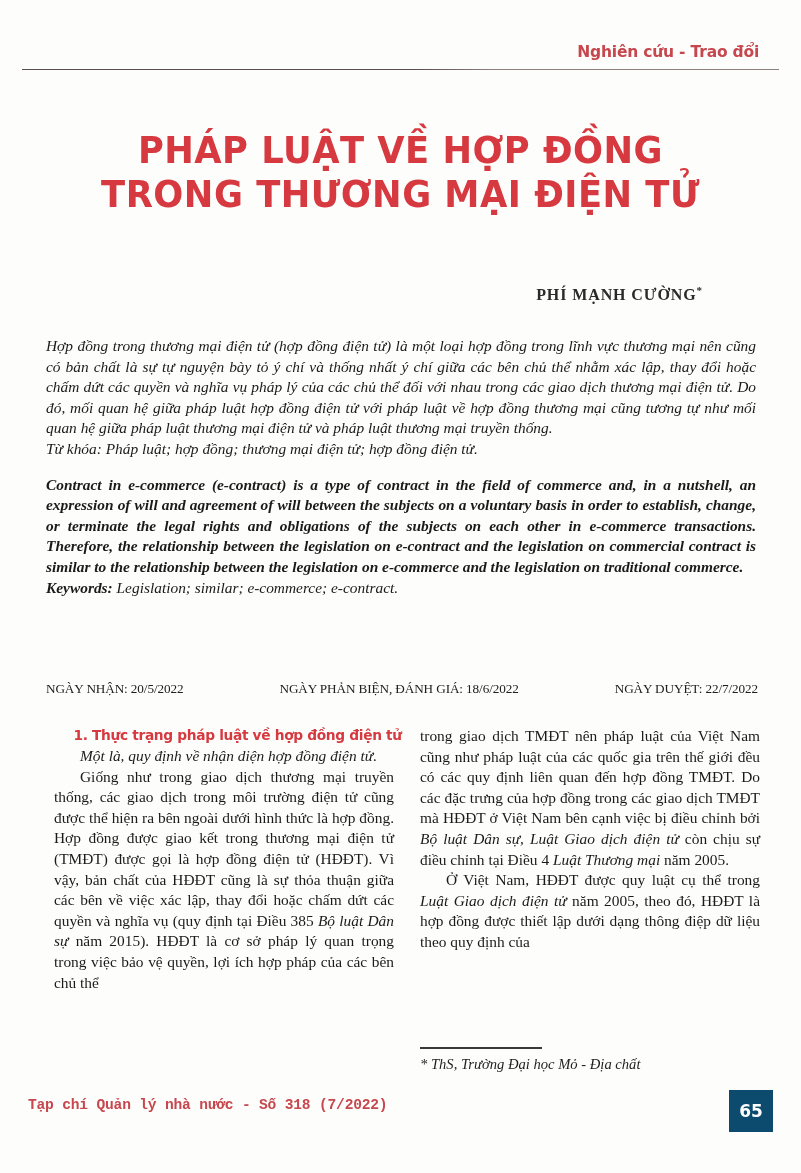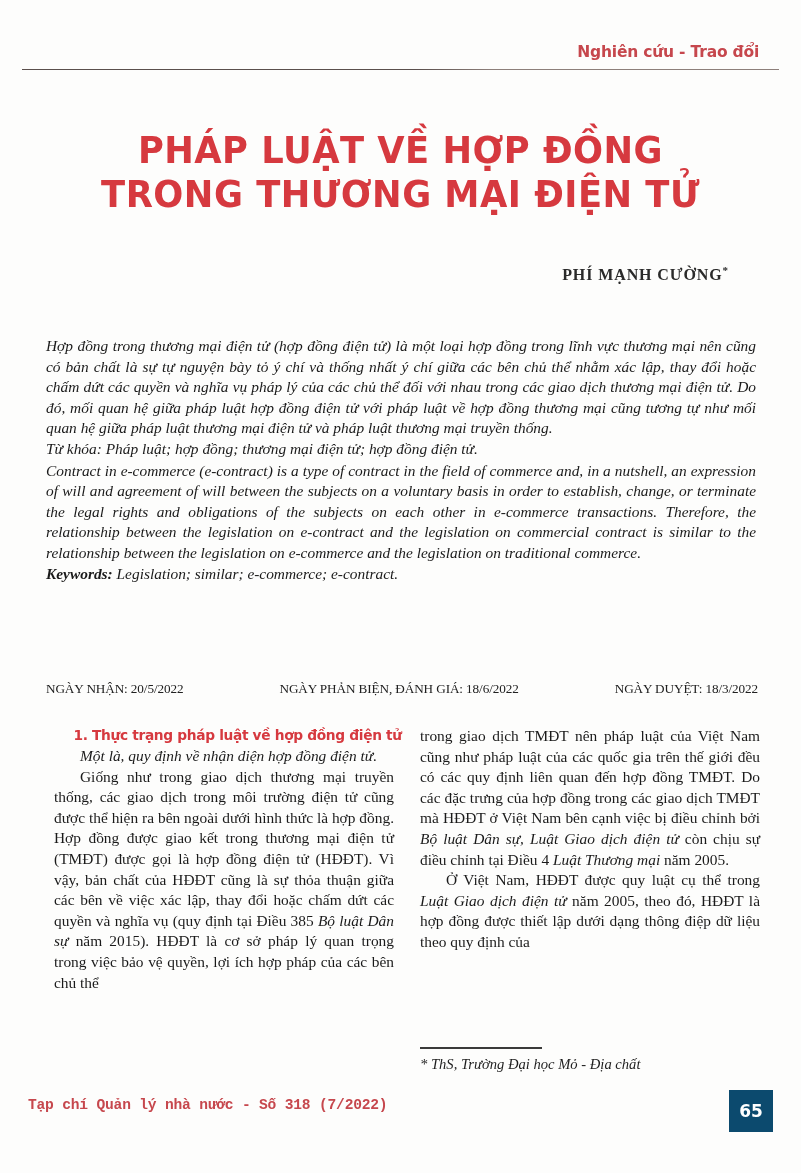--- a/index.html
+++ b/index.html
@@ -54,24 +54,24 @@
     color: #d6393f;
     letter-spacing: 0.5px;
     transform: scaleX(0.93);
     transform-origin: center;
     white-space: nowrap;
   }
 
   
   .author {
     position: absolute;
-    top: 264px;
+    top: 284px;
     left: 0;
     width: 801px;
-    padding-right: 72px;
+    padding-right: 98px;
     box-sizing: border-box;
     text-align: right;
     font-family: "Liberation Serif", serif;
     font-weight: bold;
     font-size: 16px;
     letter-spacing: 0.9px;
     color: #2a2a2a;
   }
   .author sup { font-size: 11px; font-weight: bold; }
 
@@ -83,21 +83,21 @@
     width: 710px;
     font-family: "Liberation Serif", "DejaVu Serif", serif;
     font-style: italic;
     font-size: 15.4px;
     line-height: 20.6px;
     text-align: justify;
     color: #1a1a1a;
   }
   .abstract p { margin: 0; }
   .abstract .lead { font-weight: bold; font-style: italic; }
-  .abstract .en { margin-top: 1px; }
+  .abstract .en { margin-top: 15px; font-weight: bold; }
 
   
   .dates {
     position: absolute;
     top: 681px;
     left: 46px;
     width: 712px;
     display: flex;
     justify-content: space-between;
     font-family: "Liberation Serif", serif;
@@ -209,21 +209,21 @@
   <div class="abstract">
     <p>Hợp đồng trong thương mại điện tử (hợp đồng điện tử) là một loại hợp đồng trong lĩnh vực thương mại nên cũng có bản chất là sự tự nguyện bày tỏ ý chí và thống nhất ý chí giữa các bên chủ thể nhằm xác lập, thay đổi hoặc chấm dứt các quyền và nghĩa vụ pháp lý của các chủ thể đối với nhau trong các giao dịch thương mại điện tử. Do đó, mối quan hệ giữa pháp luật hợp đồng điện tử với pháp luật về hợp đồng thương mại cũng tương tự như mối quan hệ giữa pháp luật thương mại điện tử và pháp luật thương mại truyền thống.</p>
     <p><span>Từ khóa:</span> <span>Pháp luật; hợp đồng; thương mại điện tử; hợp đồng điện tử.</span></p>
     <p class="en">Contract in e-commerce (e-contract) is a type of contract in the field of commerce and, in a nutshell, an expression of will and agreement of will between the subjects on a voluntary basis in order to establish, change, or terminate the legal rights and obligations of the subjects on each other in e-commerce transactions. Therefore, the relationship between the legislation on e-contract and the legislation on commercial contract is similar to the relationship between the legislation on e-commerce and the legislation on traditional commerce.</p>
     <p><span class="lead">Keywords:</span> <span>Legislation; similar; e-commerce; e-contract.</span></p>
   </div>
 
   <div class="dates">
     <span>NGÀY NHẬN: 20/5/2022</span>
     <span>NGÀY PHẢN BIỆN, ĐÁNH GIÁ: 18/6/2022</span>
-    <span>NGÀY DUYỆT: 18/3/2022</span>
+    <span>NGÀY DUYỆT: 22/7/2022</span>
   </div>
 
   <div class="cols">
 
     <div class="col left">
       <div class="section-heading">1. Thực trạng pháp luật về hợp đồng điện tử</div>
       <p class="italic">Một là, quy định về nhận diện hợp đồng điện tử.</p>
       <p><span>Giống như trong giao dịch thương mại truyền thống, các giao dịch trong môi trường điện tử cũng được thể hiện ra bên ngoài dưới hình thức là hợp đồng. Hợp đồng được giao kết trong thương mại điện tử (TMĐT) được gọi là hợp đồng điện tử (HĐĐT). Vì vậy, bản chất của HĐĐT cũng là sự thỏa thuận giữa các bên về việc xác lập, thay đổi hoặc chấm dứt các quyền và nghĩa vụ (quy định tại Điều 385 </span><span class="italic">Bộ luật Dân sự</span><span> năm 2015). HĐĐT là cơ sở pháp lý quan trọng trong việc bảo vệ quyền, lợi ích hợp pháp của các bên chủ thể</span></p>
     </div>
 

